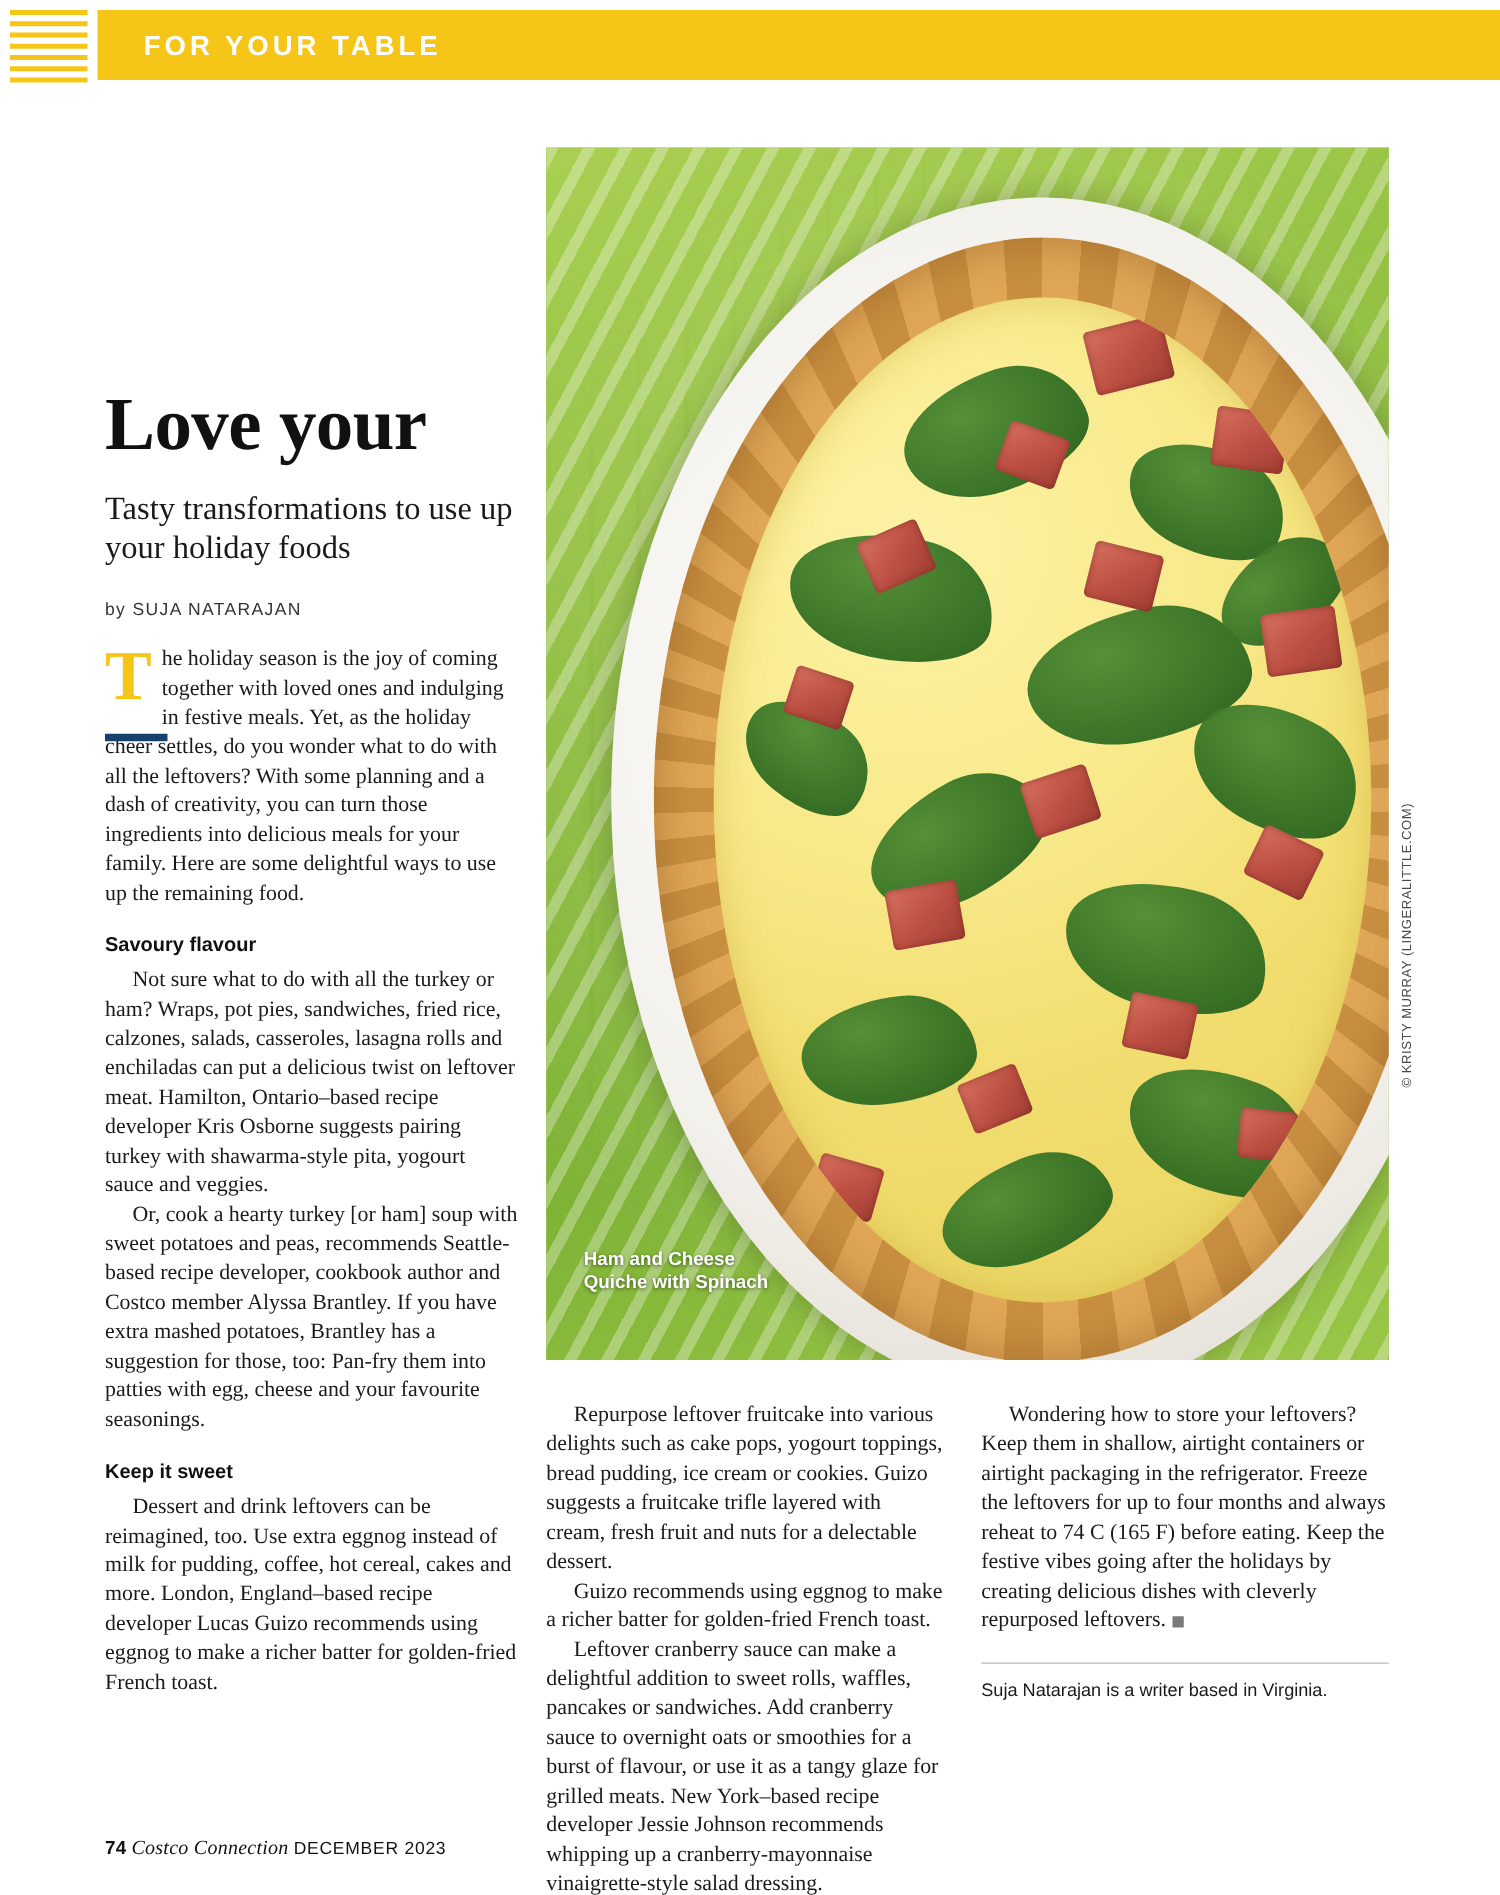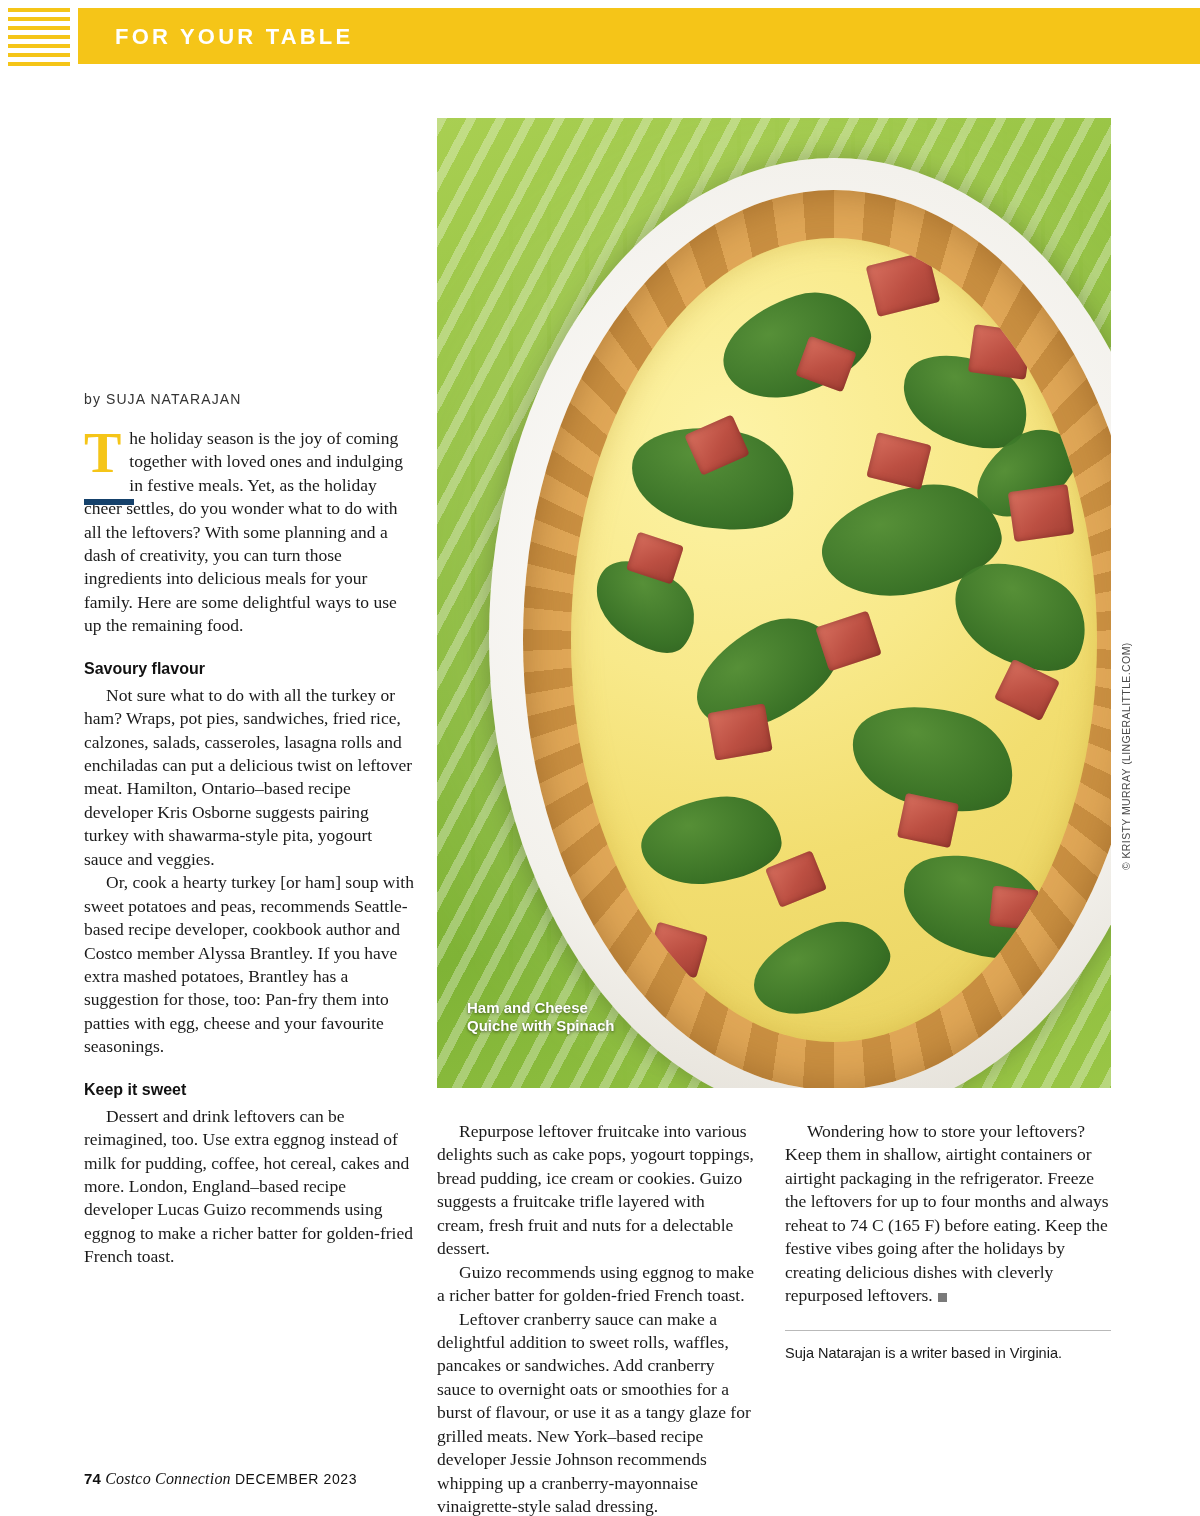--- a/index.html
+++ b/index.html
@@ -345,22 +345,23 @@
   </div>
   <div class="caption">
     <div>Ham and Cheese</div>
     <div>Quiche with Spinach</div>
   </div>
 </div>
 <div class="photo-credit">© KRISTY MURRAY (LINGERALITTLE.COM)</div>
 
 <div class="left-col">
   <h1 class="headline">
-    <br>
+    <span>Love your</span><br>
   </h1>
+  <div class="deck">Tasty transformations to use up your holiday foods</div>
   <div class="byline">by SUJA NATARAJAN</div>
 
   <div class="body-text dropcap-wrap">
     <span class="dropcap">T</span>
     <span class="dropcap-rule"></span>
     <p>he holiday season is the joy of coming together with loved ones and indulging in festive meals. Yet, as the holiday cheer settles, do you wonder what to do with all the leftovers? With some planning and a dash of creativity, you can turn those ingredients into delicious meals for your family. Here are some delightful ways to use up the remaining food.</p>
   </div>
 
   <div class="subhead">Savoury flavour</div>
   <div class="body-text">

